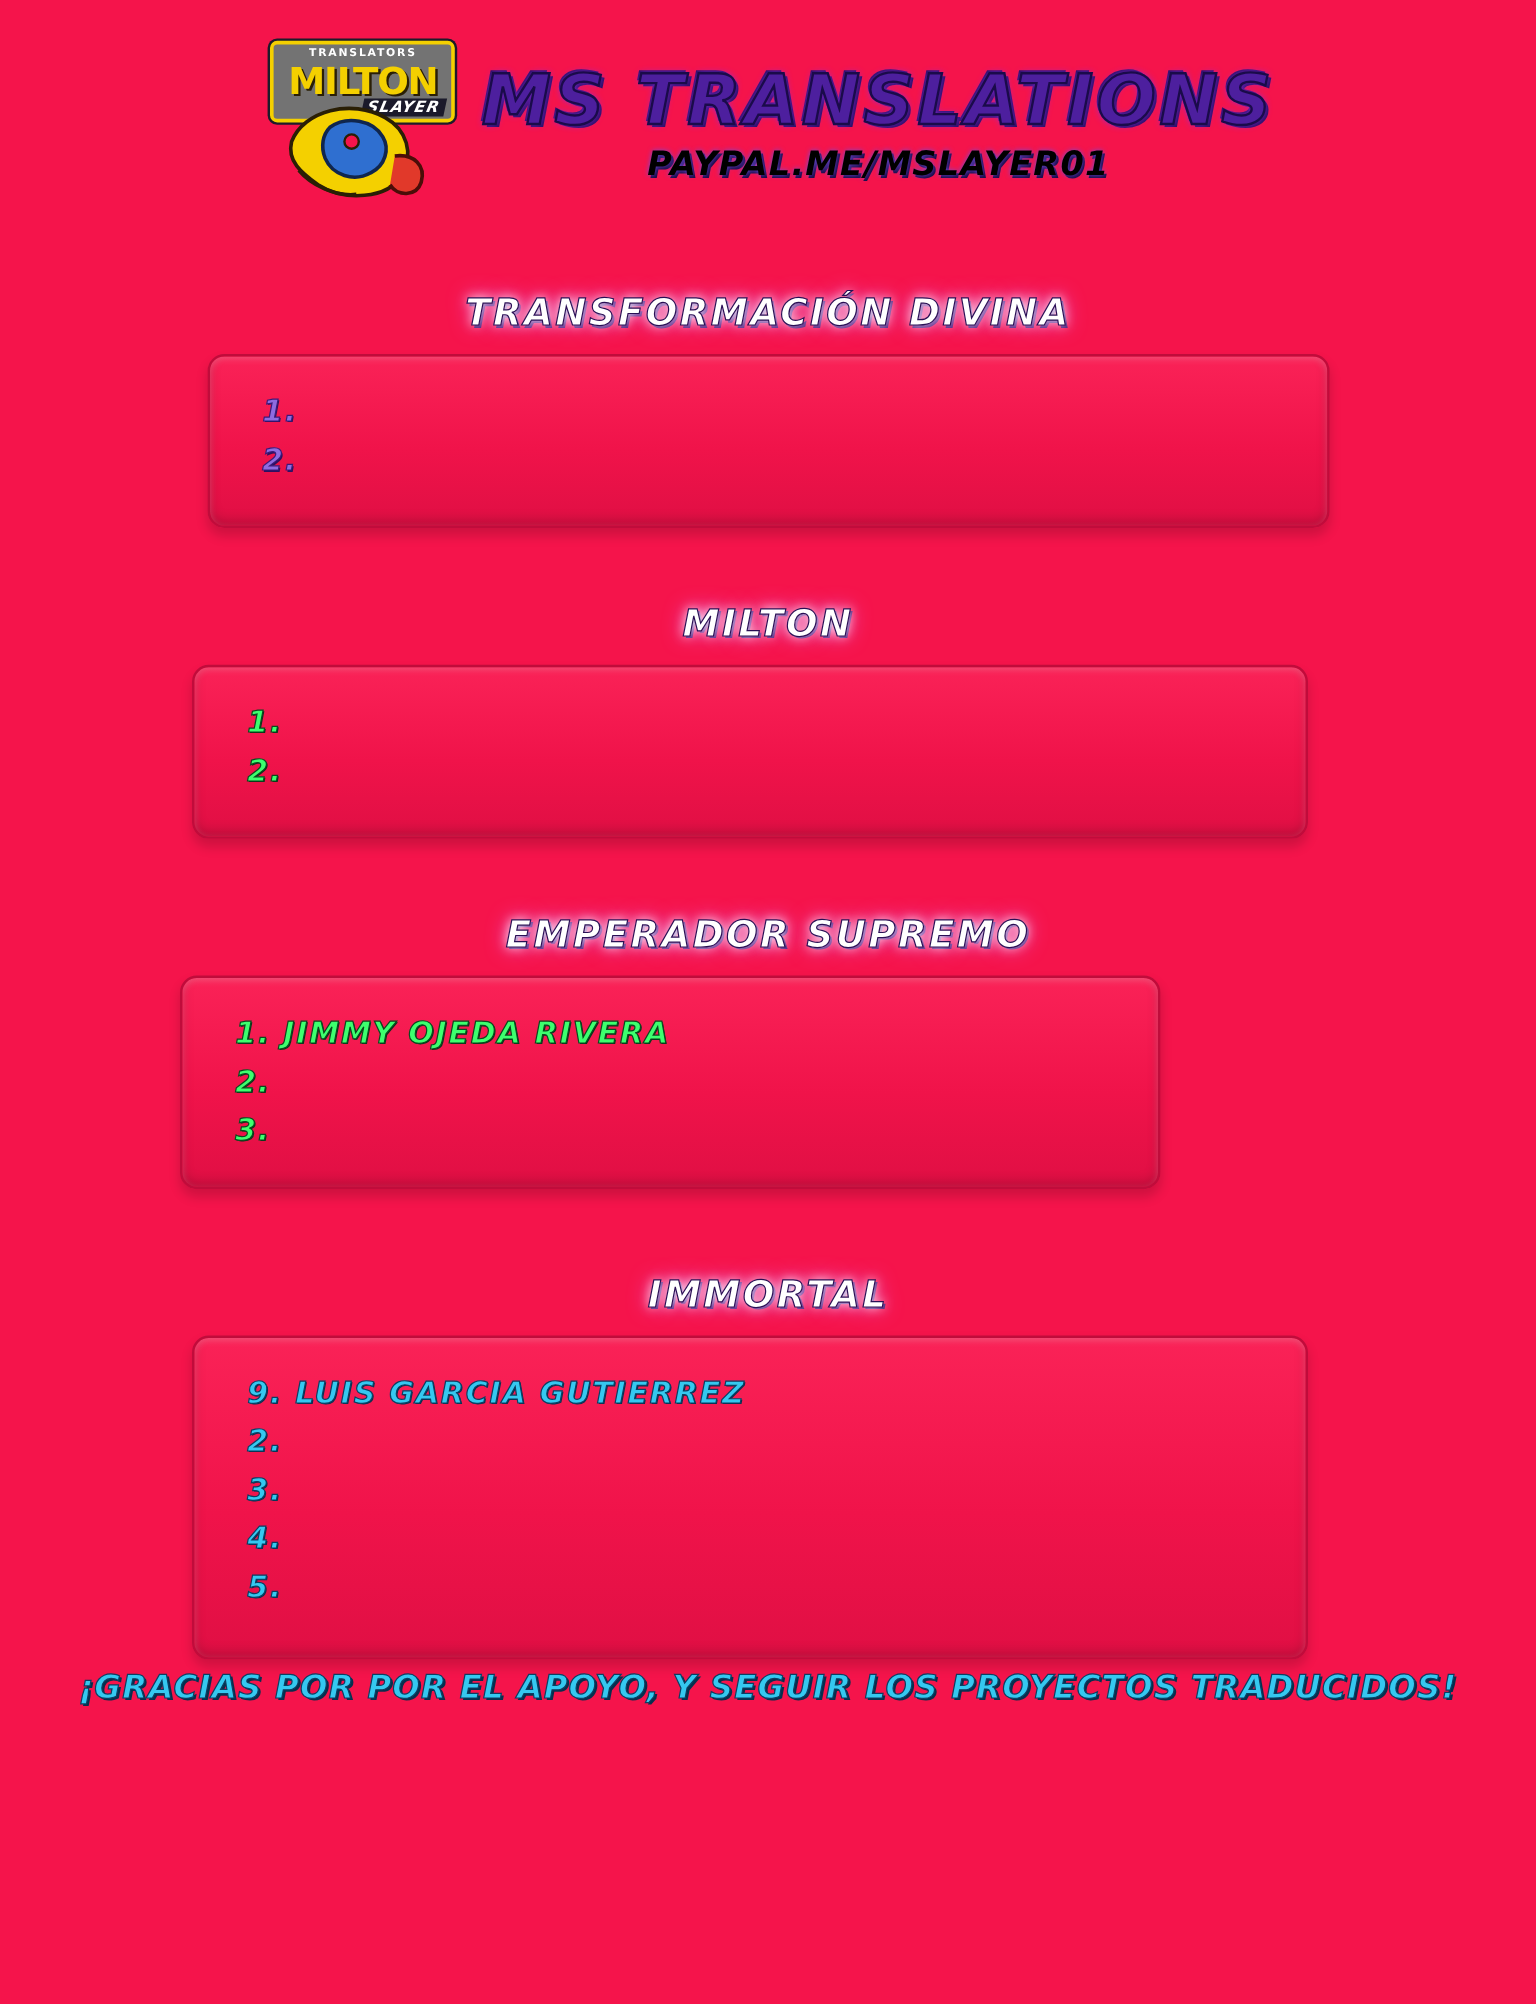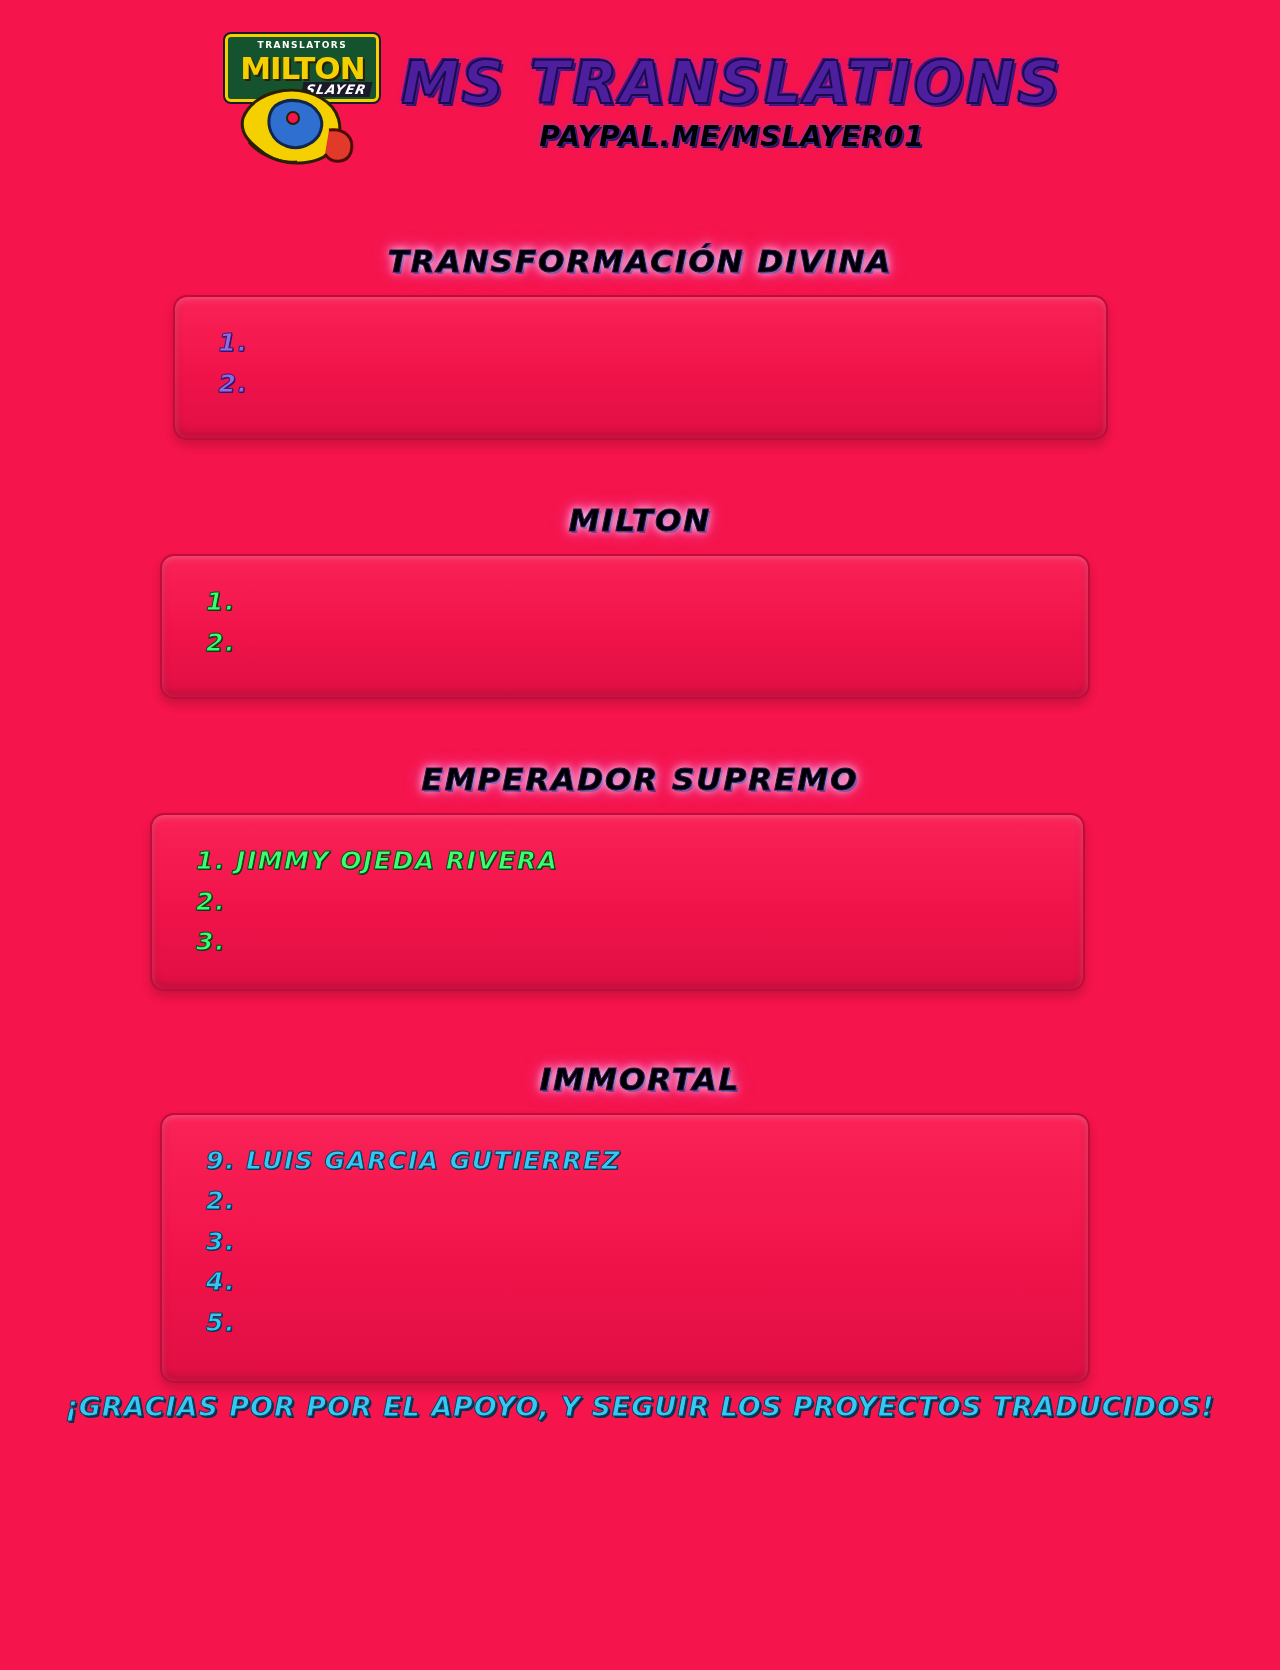--- a/index.html
+++ b/index.html
@@ -29,21 +29,21 @@
     height: 145px;
     position: relative;
     flex: 0 0 auto;
   }
   .logo-badge {
     position: absolute;
     left: 8px;
     top: 6px;
     width: 148px;
     height: 62px;
-    background: #14532d;
+    background: #737373;
     border: 3px solid #f4d000;
     border-radius: 6px;
     box-shadow: 0 0 0 2px #1d1b2a;
     overflow: hidden;
   }
   .logo-translators {
     position: absolute;
     top: 3px;
     left: 0;
     right: 0;
@@ -126,21 +126,21 @@
   }
   .section { margin-bottom: 8px; }
 
   .section-title {
     text-align: center;
     font-family: "DejaVu Sans", sans-serif;
     font-size: 31px;
     font-weight: bold;
     font-style: italic;
     letter-spacing: 2px;
-    color: #000000;
+    color: #ffffff;
     -webkit-text-stroke: 1px #2a0f55;
     text-shadow:
       0 0 10px #ffffff,
       0 0 18px #e36bf5,
       2px 2px 0 #32106a;
     margin-bottom: 16px;
   }
 
   .panel {
     margin: 0 auto;
@@ -177,21 +177,21 @@
   }
   .cyan {
     color: #35c8f0;
     -webkit-text-stroke: 1px #0b3f63;
     text-shadow: 1px 1px 0 #07304e;
   }
 
   
   .panel-1 { width: 935px; min-height: 145px; }
   .panel-2 { width: 930px; min-height: 145px; margin-left: 160px; }
-  .panel-3 { width: 935px; min-height: 155px; margin-left: 150px; }
+  .panel-3 { width: 817px; min-height: 155px; margin-left: 150px; }
   .panel-4 { width: 930px; min-height: 270px; margin-left: 160px; }
 
   .sp-1 { margin-top: 48px; }
   .sp-2 { margin-top: 62px; }
   .sp-3 { margin-top: 62px; }
   .sp-4 { margin-top: 70px; }
 
   .footer {
     text-align: center;
     font-family: "DejaVu Sans", sans-serif;

